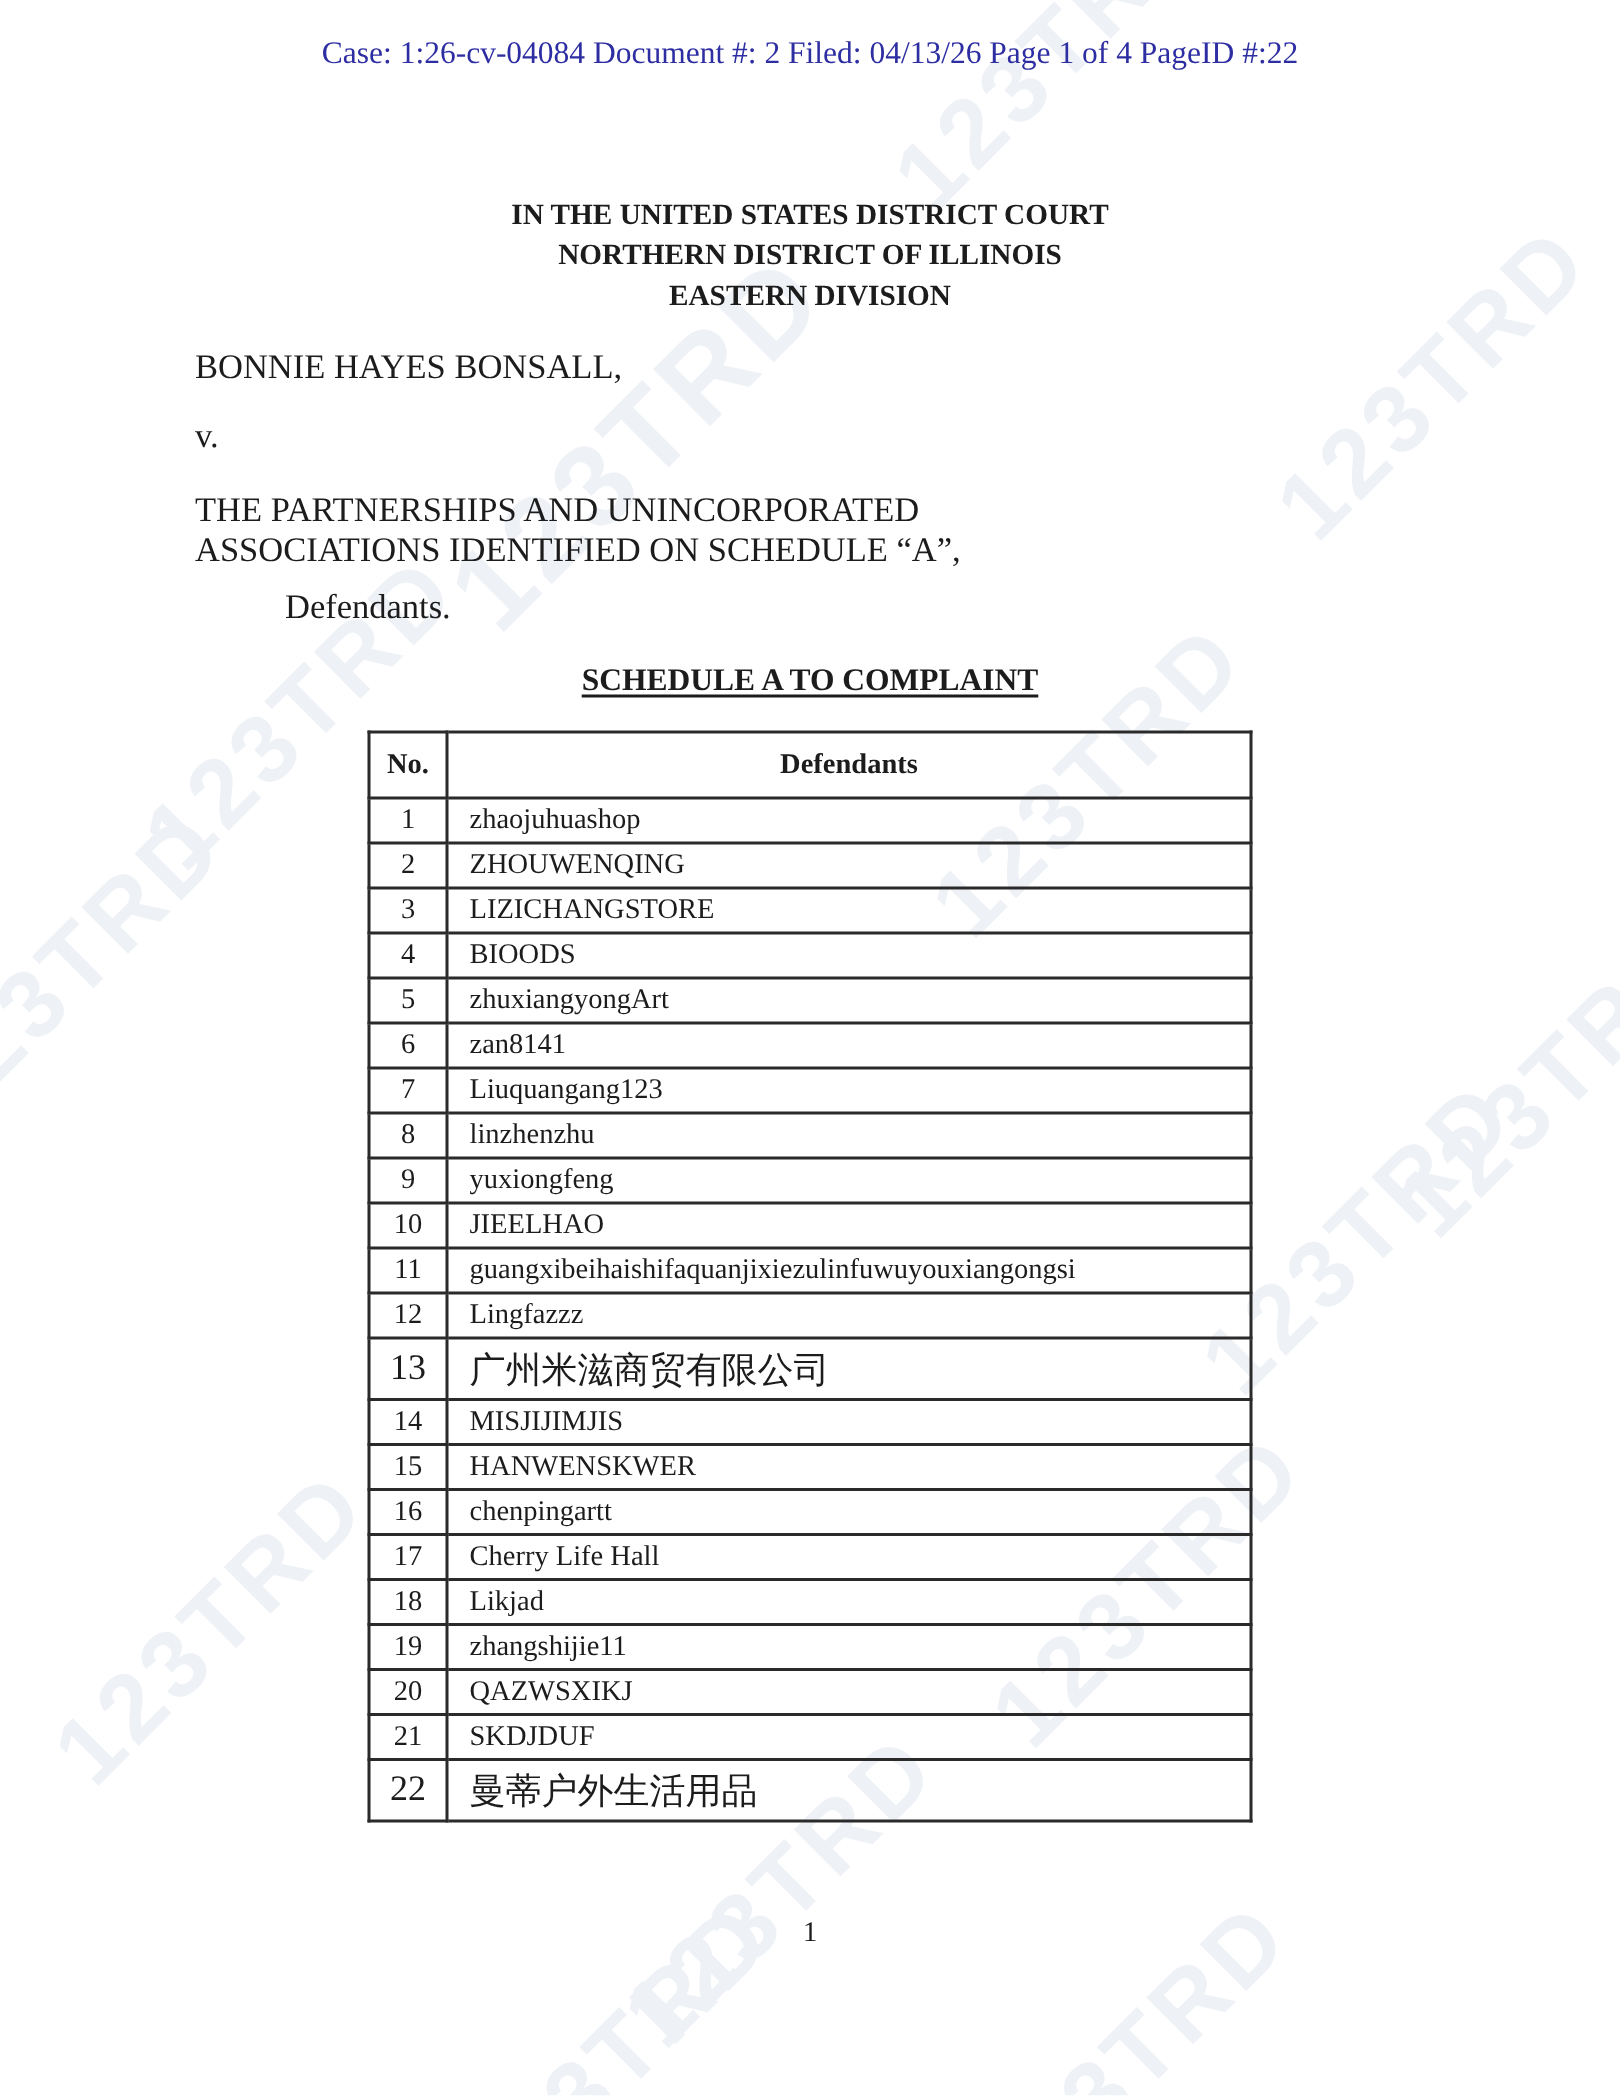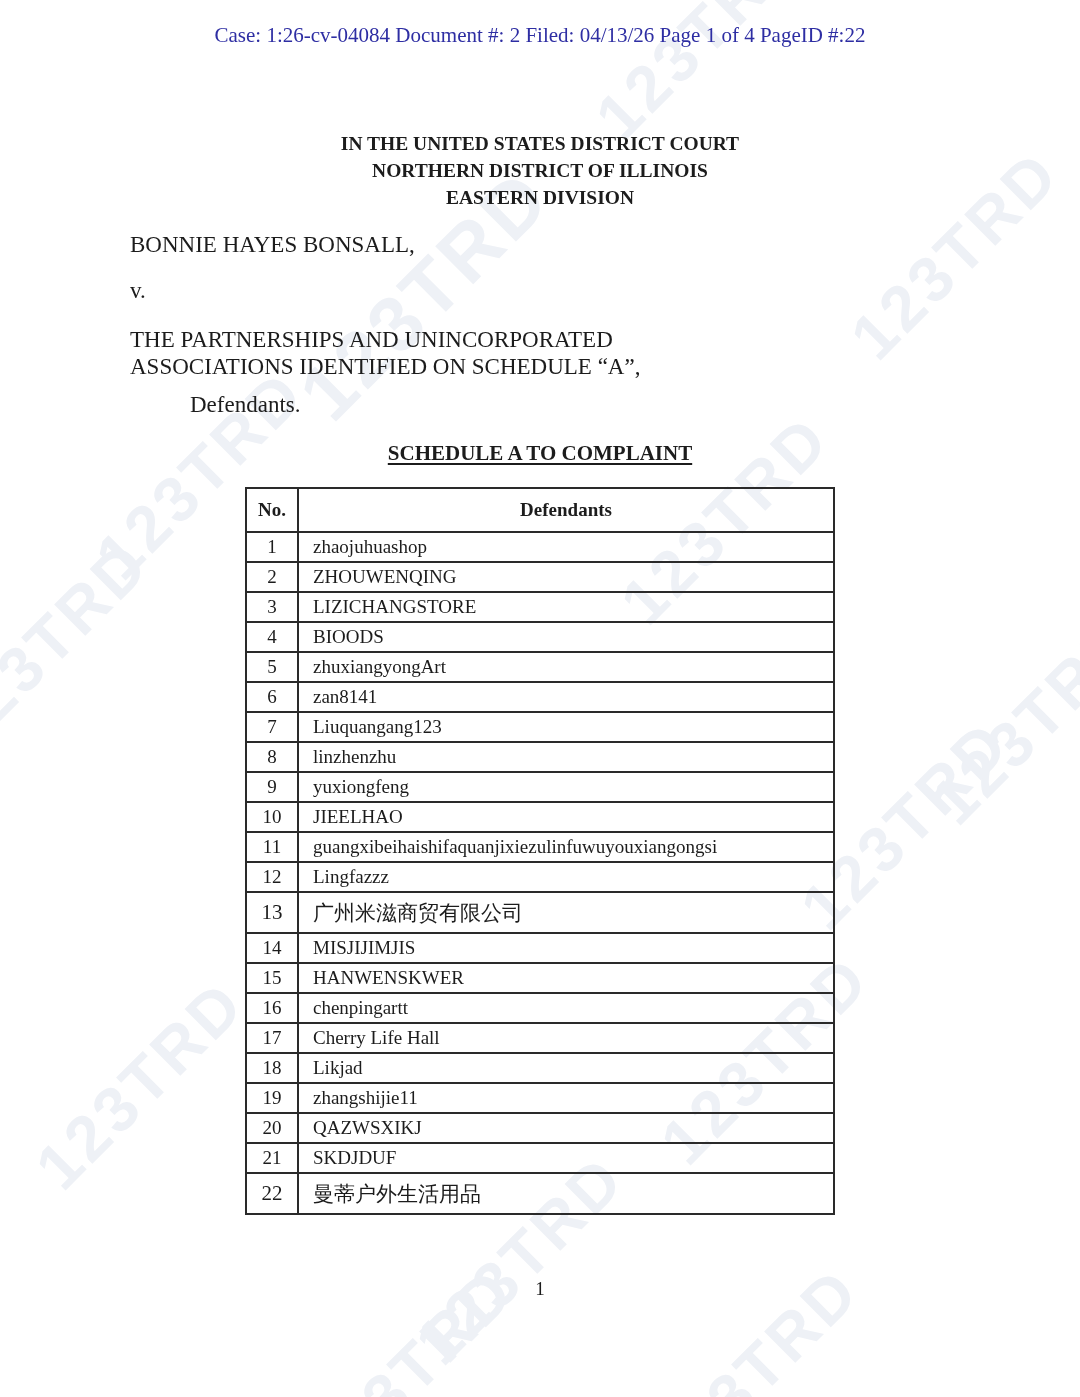--- a/index.html
+++ b/index.html
@@ -97,21 +97,21 @@
   }
   .defendants-table th {
     font-weight: bold;
     text-align: center;
     padding: 3px 4px;
     height: 44px;
   }
   .defendants-table td { height: 30px; padding: 2px 4px; }
   .defendants-table td.no-cell  { width: 52px; text-align: center; }
   .defendants-table td.name-cell { padding-left: 14px; border-radius: 15px; }
-  .defendants-table tr.cjk td { height: 41px; font-size: 21px; }
+  .defendants-table tr.cjk td { height: 41px; font-size: 24px; }
 
   .page-number {
     margin-top: 61px;
     text-align: center;
     font-size: 19px;
     line-height: 26px;
   }
 </style>
 </head>
 <body>

